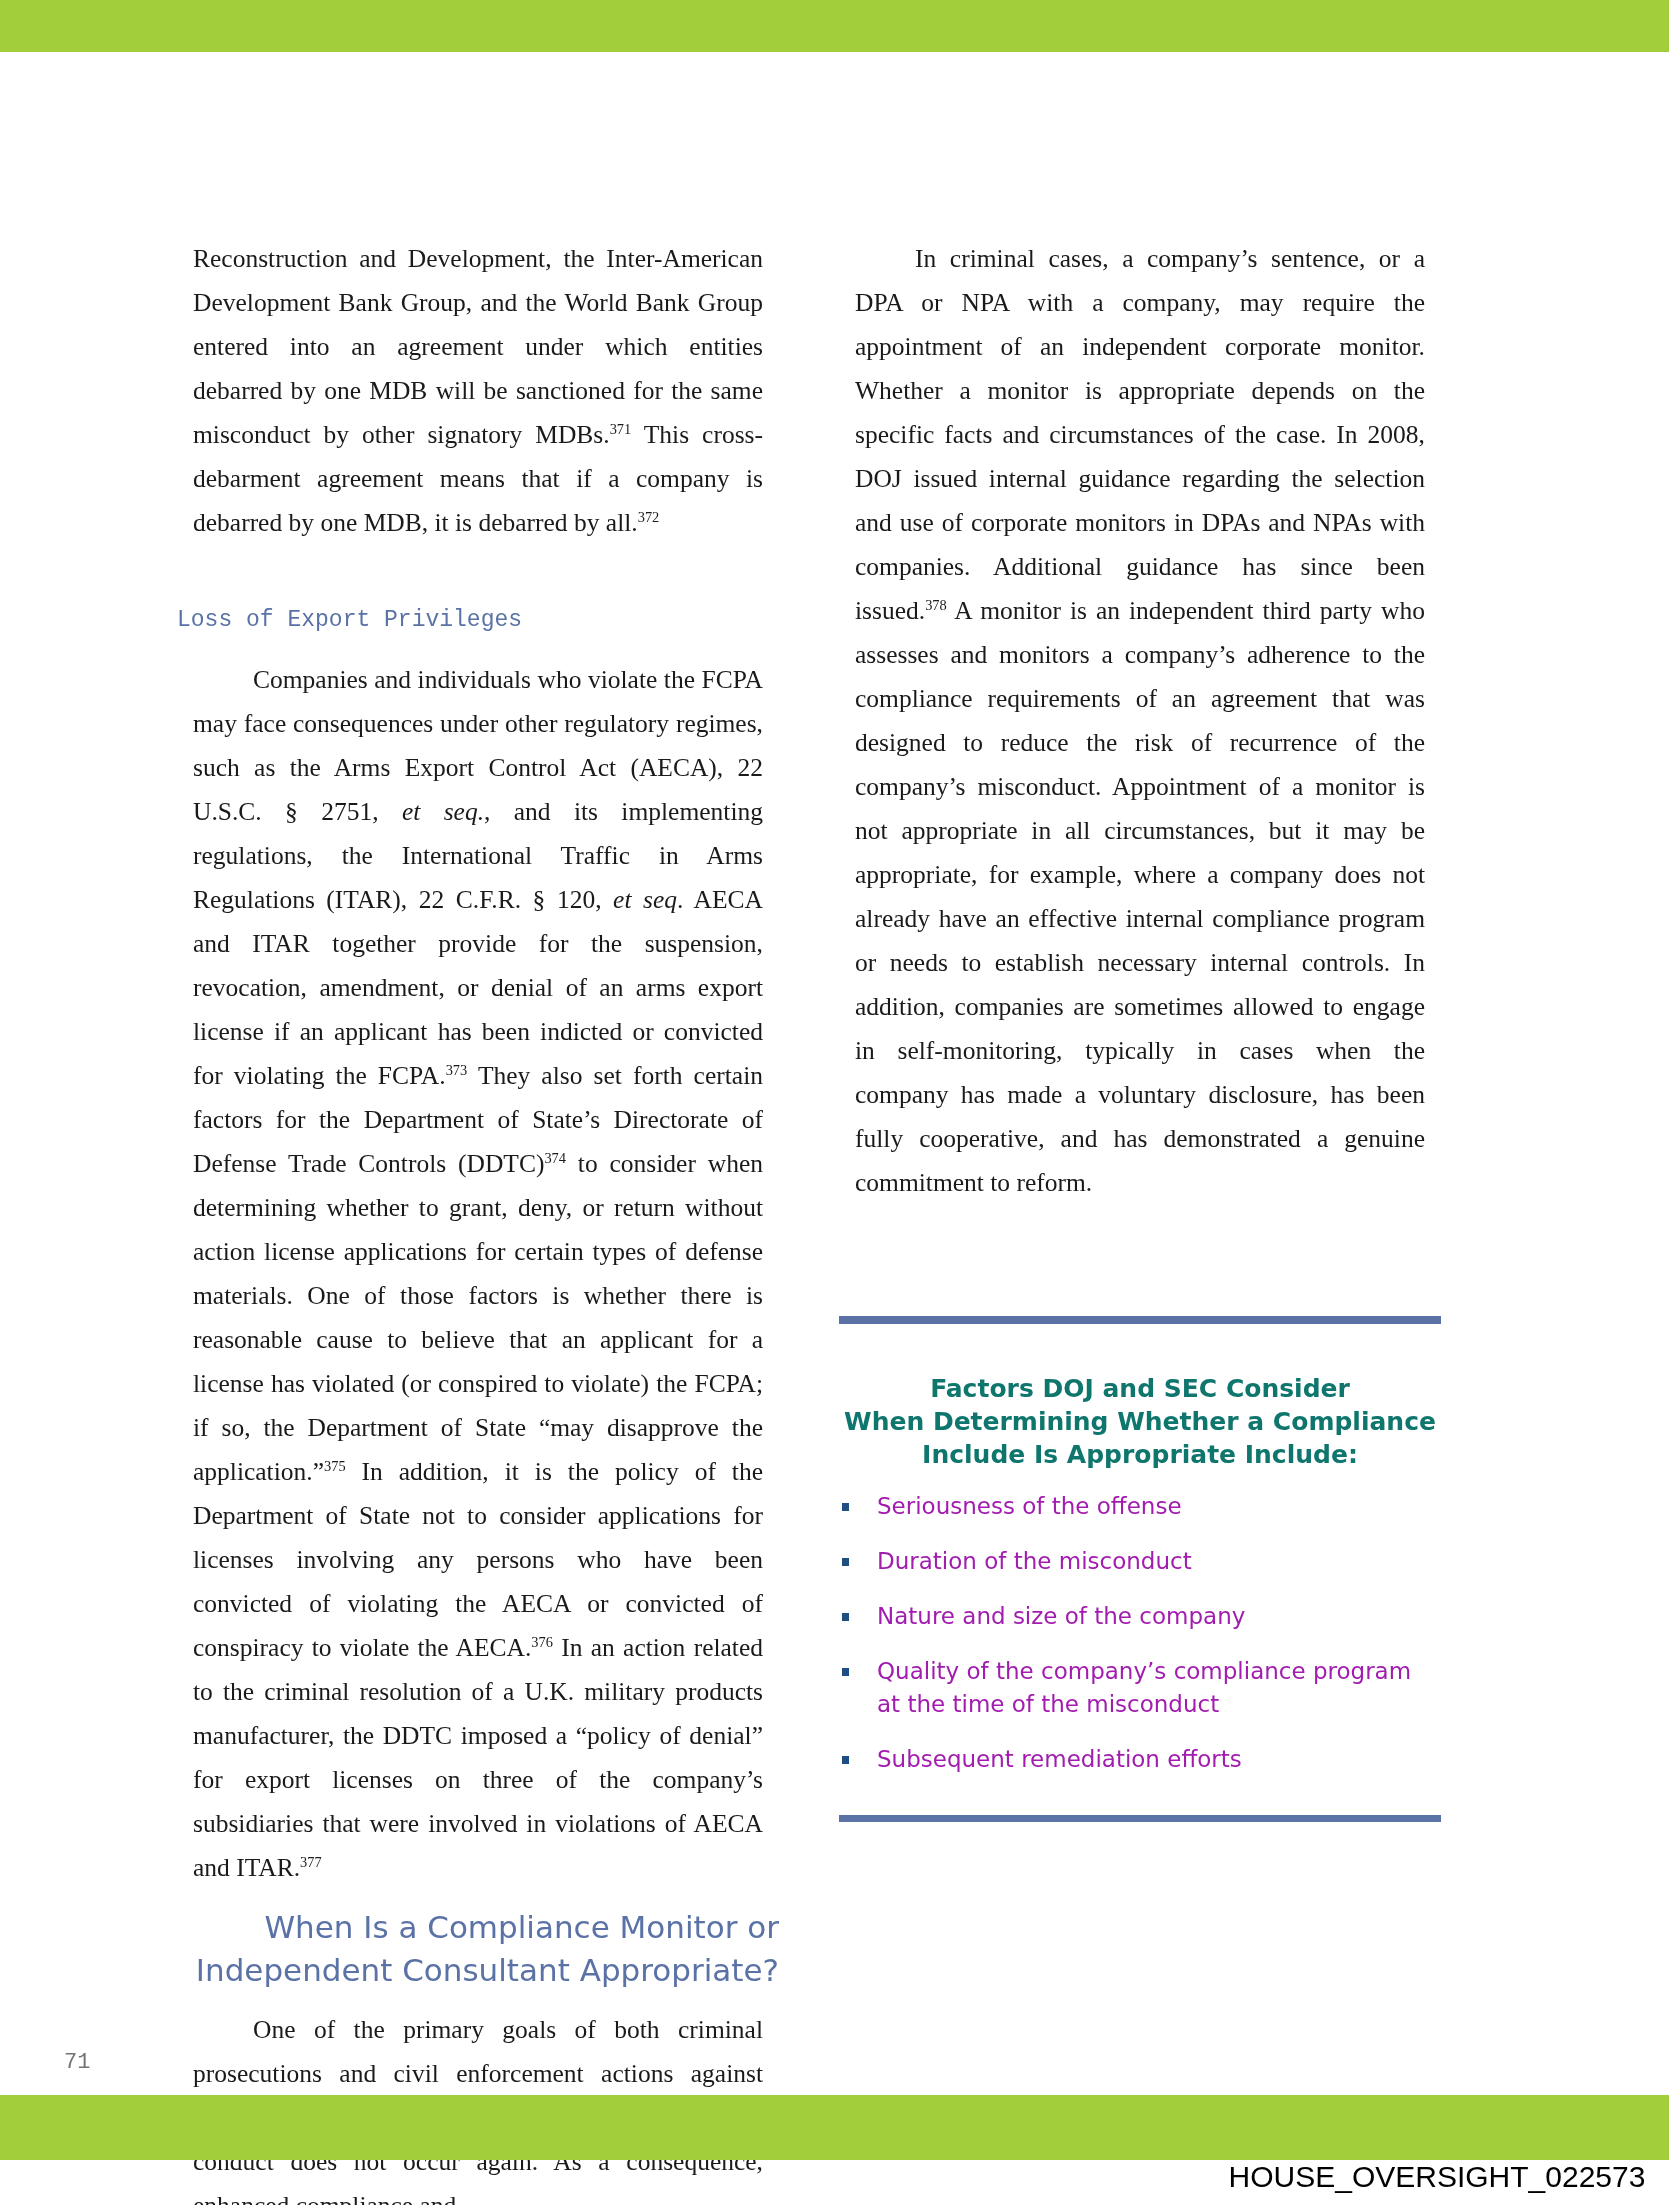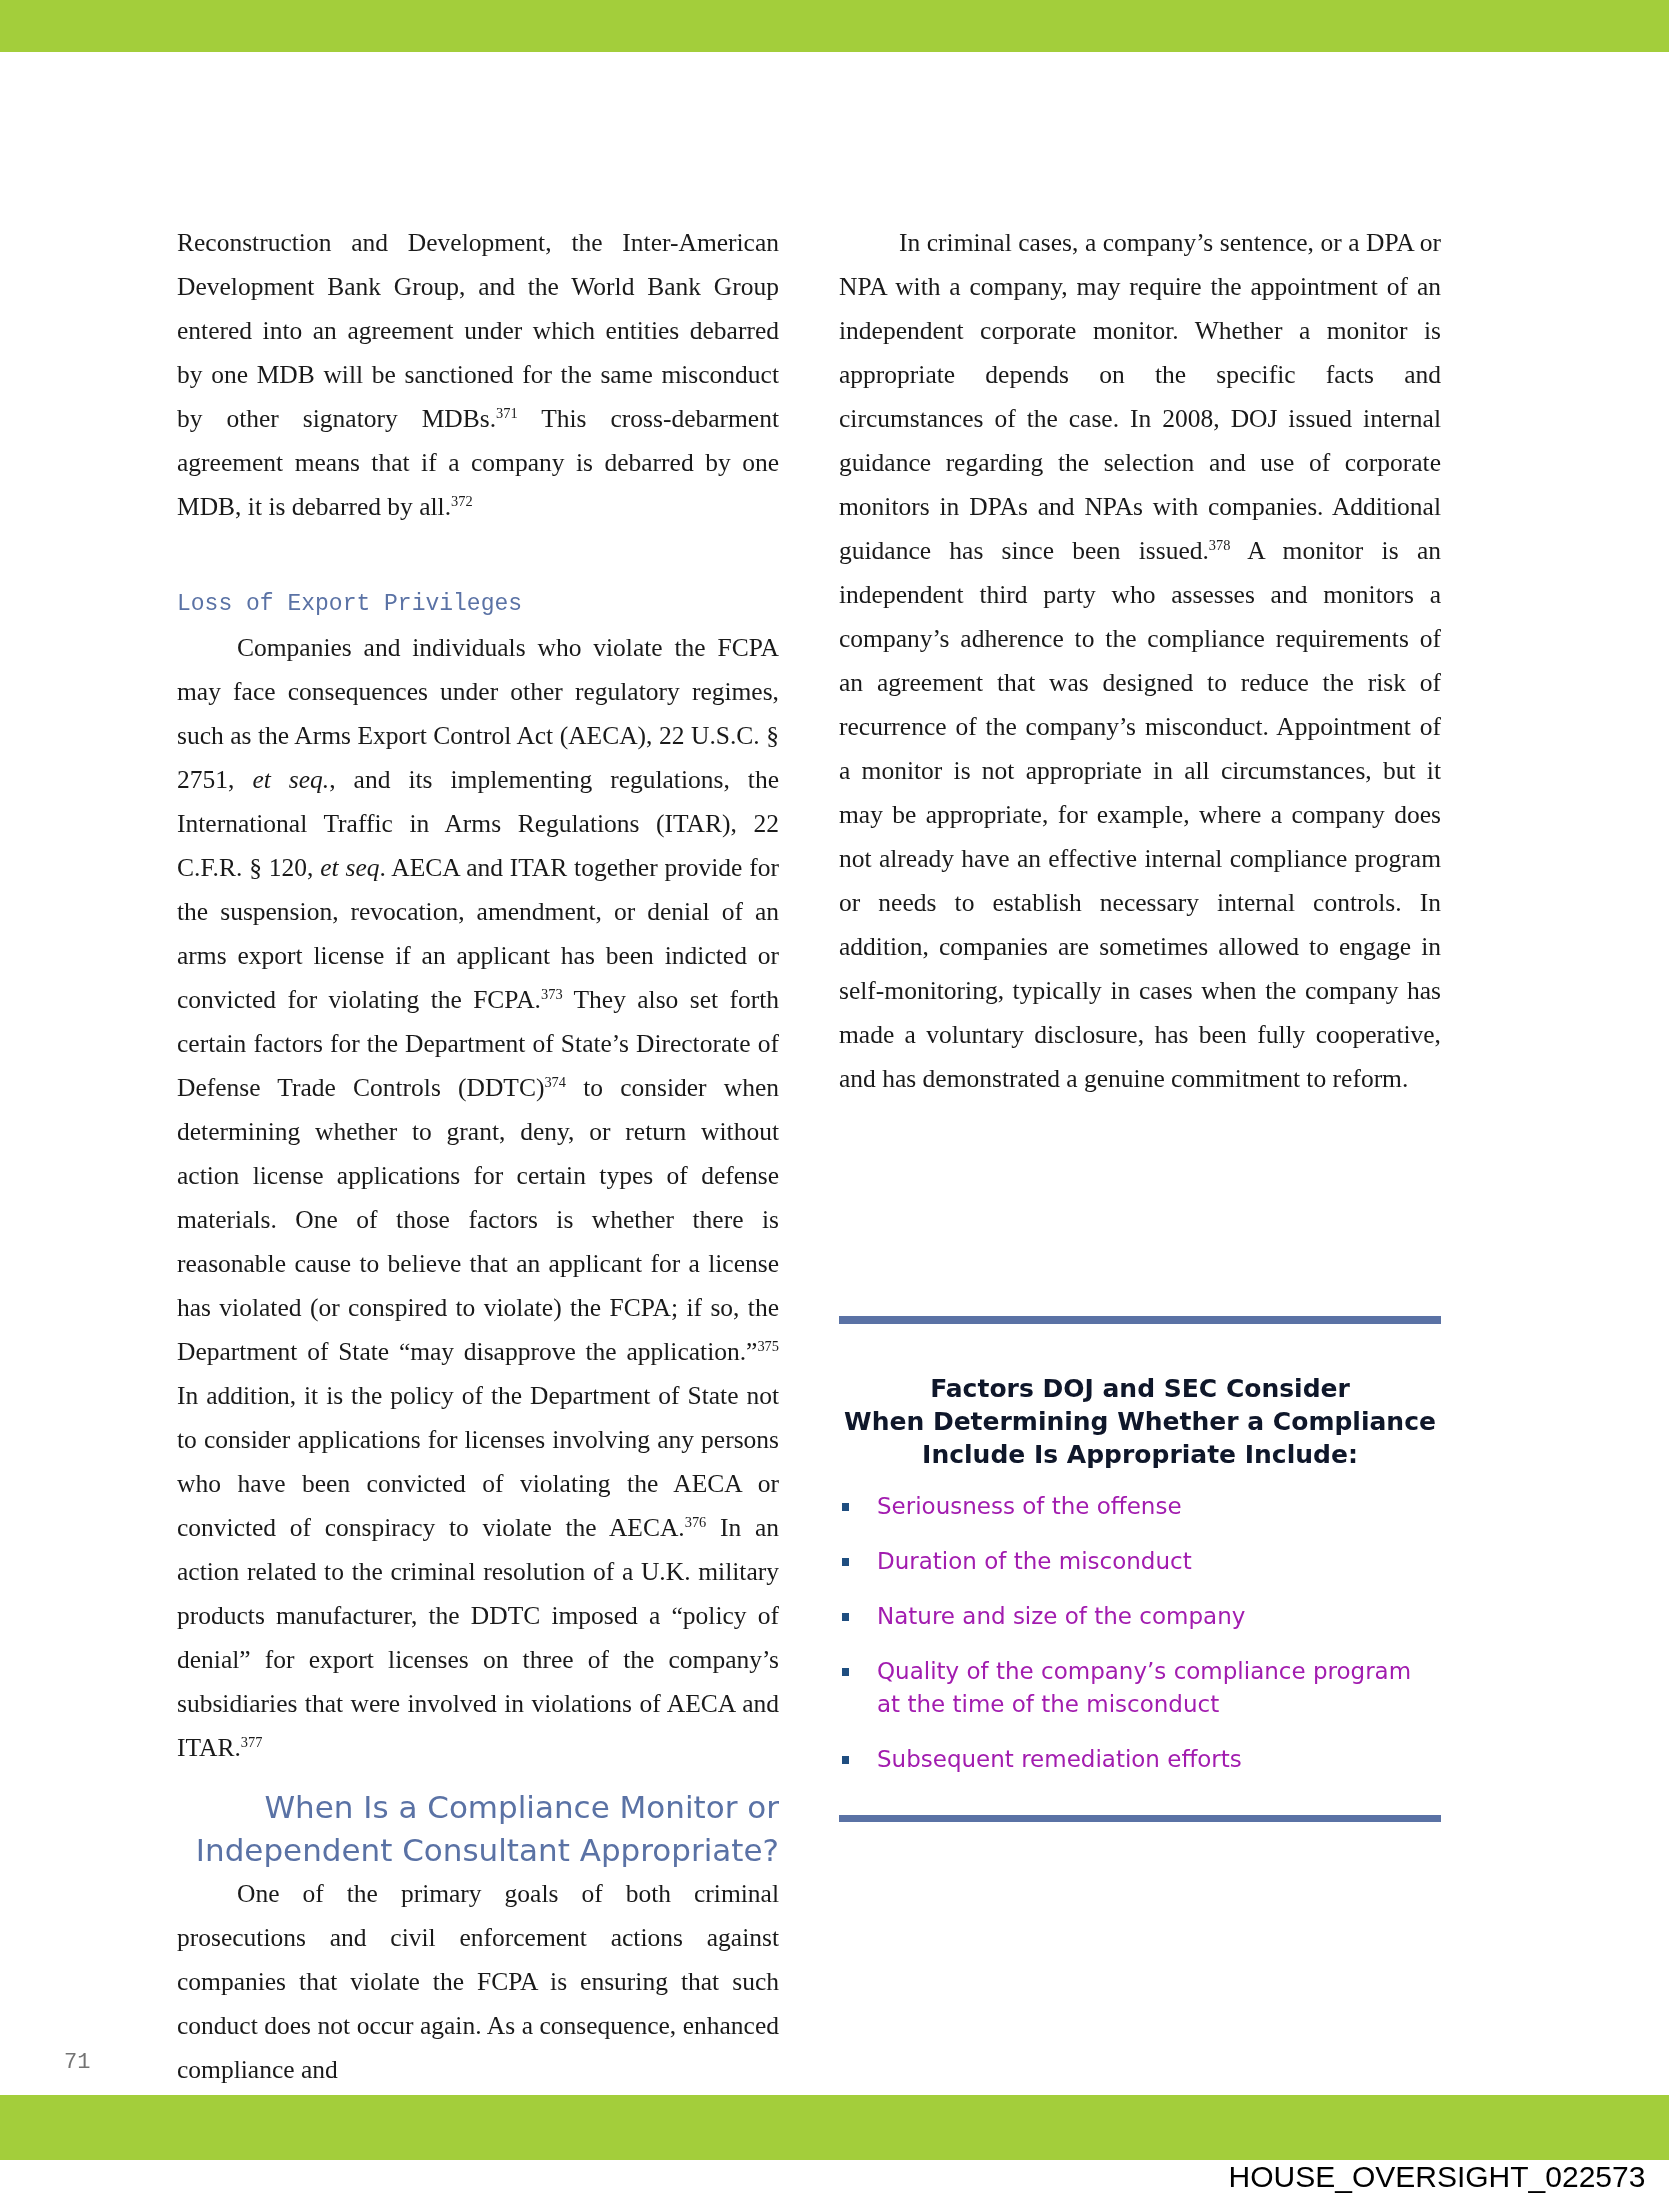--- a/index.html
+++ b/index.html
@@ -2,30 +2,30 @@
 <html style="font-size:10.5px"><head>
 <meta charset="utf-8">
 <style>
   html, body { margin:0; padding:0; background:#ffffff; }
   body { width:1669px; height:2205px; position:relative; overflow:hidden; }
   .bar-top { position:absolute; left:0; top:0; width:1669px; height:52px; background:#a3ce3b; }
   .bar-bottom { position:absolute; left:0; top:2095px; width:1669px; height:65px; background:#a3ce3b; }
   .col { position:absolute; top:221px; width:602px; font-family:"Liberation Serif", "DejaVu Serif", serif; font-size:25.5px; line-height:44px; color:#1a1a1a; }
   .col-left { left:177px; }
   .col-right { left:839px; }
-  p { margin:0; text-align:justify; }
+  p { margin:16px; text-align:justify; }
   p.indent { text-indent:60px; }
   sup { font-size:14.4px; line-height:0; vertical-align:super; }
   em { font-style:italic; }
   .subhead { font-family:Liberation Mono, monospace; font-size:23px; color:#5a72a5; margin-top:54px; line-height:43px; }
   .sectionhead { font-family:"DejaVu Sans", "Liberation Sans", sans-serif; font-size:31px; line-height:43px; color:#5a72a5; margin-top:16px;text-align:right; }
   .box { position:absolute; left:839px; top:1316px; width:602px; }
   .box-rule { height:7.9px; background:#5a72a5; }
   .box-rule-bottom { height:6.5px; background:#5a72a5; margin-top:39px; }
-  .box-title { font-family:"DejaVu Sans", "Liberation Sans", sans-serif; font-weight:bold; font-size:25px; line-height:33px; color:#0f172a; text-align:center; margin-top:48px; }
+  .box-title { font-family:"DejaVu Sans", "Liberation Sans", sans-serif; font-weight:bold; font-size:25px; line-height:33px; color:#0f766e; text-align:center; margin-top:48px; }
   .box-list { list-style:none; margin:19.6px 0 0 0; padding:0; font-family:"DejaVu Sans", "Liberation Sans", sans-serif; font-size:23px; line-height:33px; color:#a21caf; }
   .box-list li { position:relative; padding-left:38px; margin-bottom:22px; }
   .box-list li .bullet { position:absolute; left:2.6px; top:13px; width:7.9px; height:7.9px; background:#1f4e80; }
   .page-num { position:absolute; left:64px; top:2050px; font-family:Liberation Mono, monospace; font-size:22px; color:#737373; }
   .bates { position:absolute; right:23.6px; top:2160px; font-family:"Liberation Sans", sans-serif; font-size:30px; color:#000; letter-spacing:0px; }
 </style>
 </head>
 <body>
 
 <div class="bar-top"></div>

